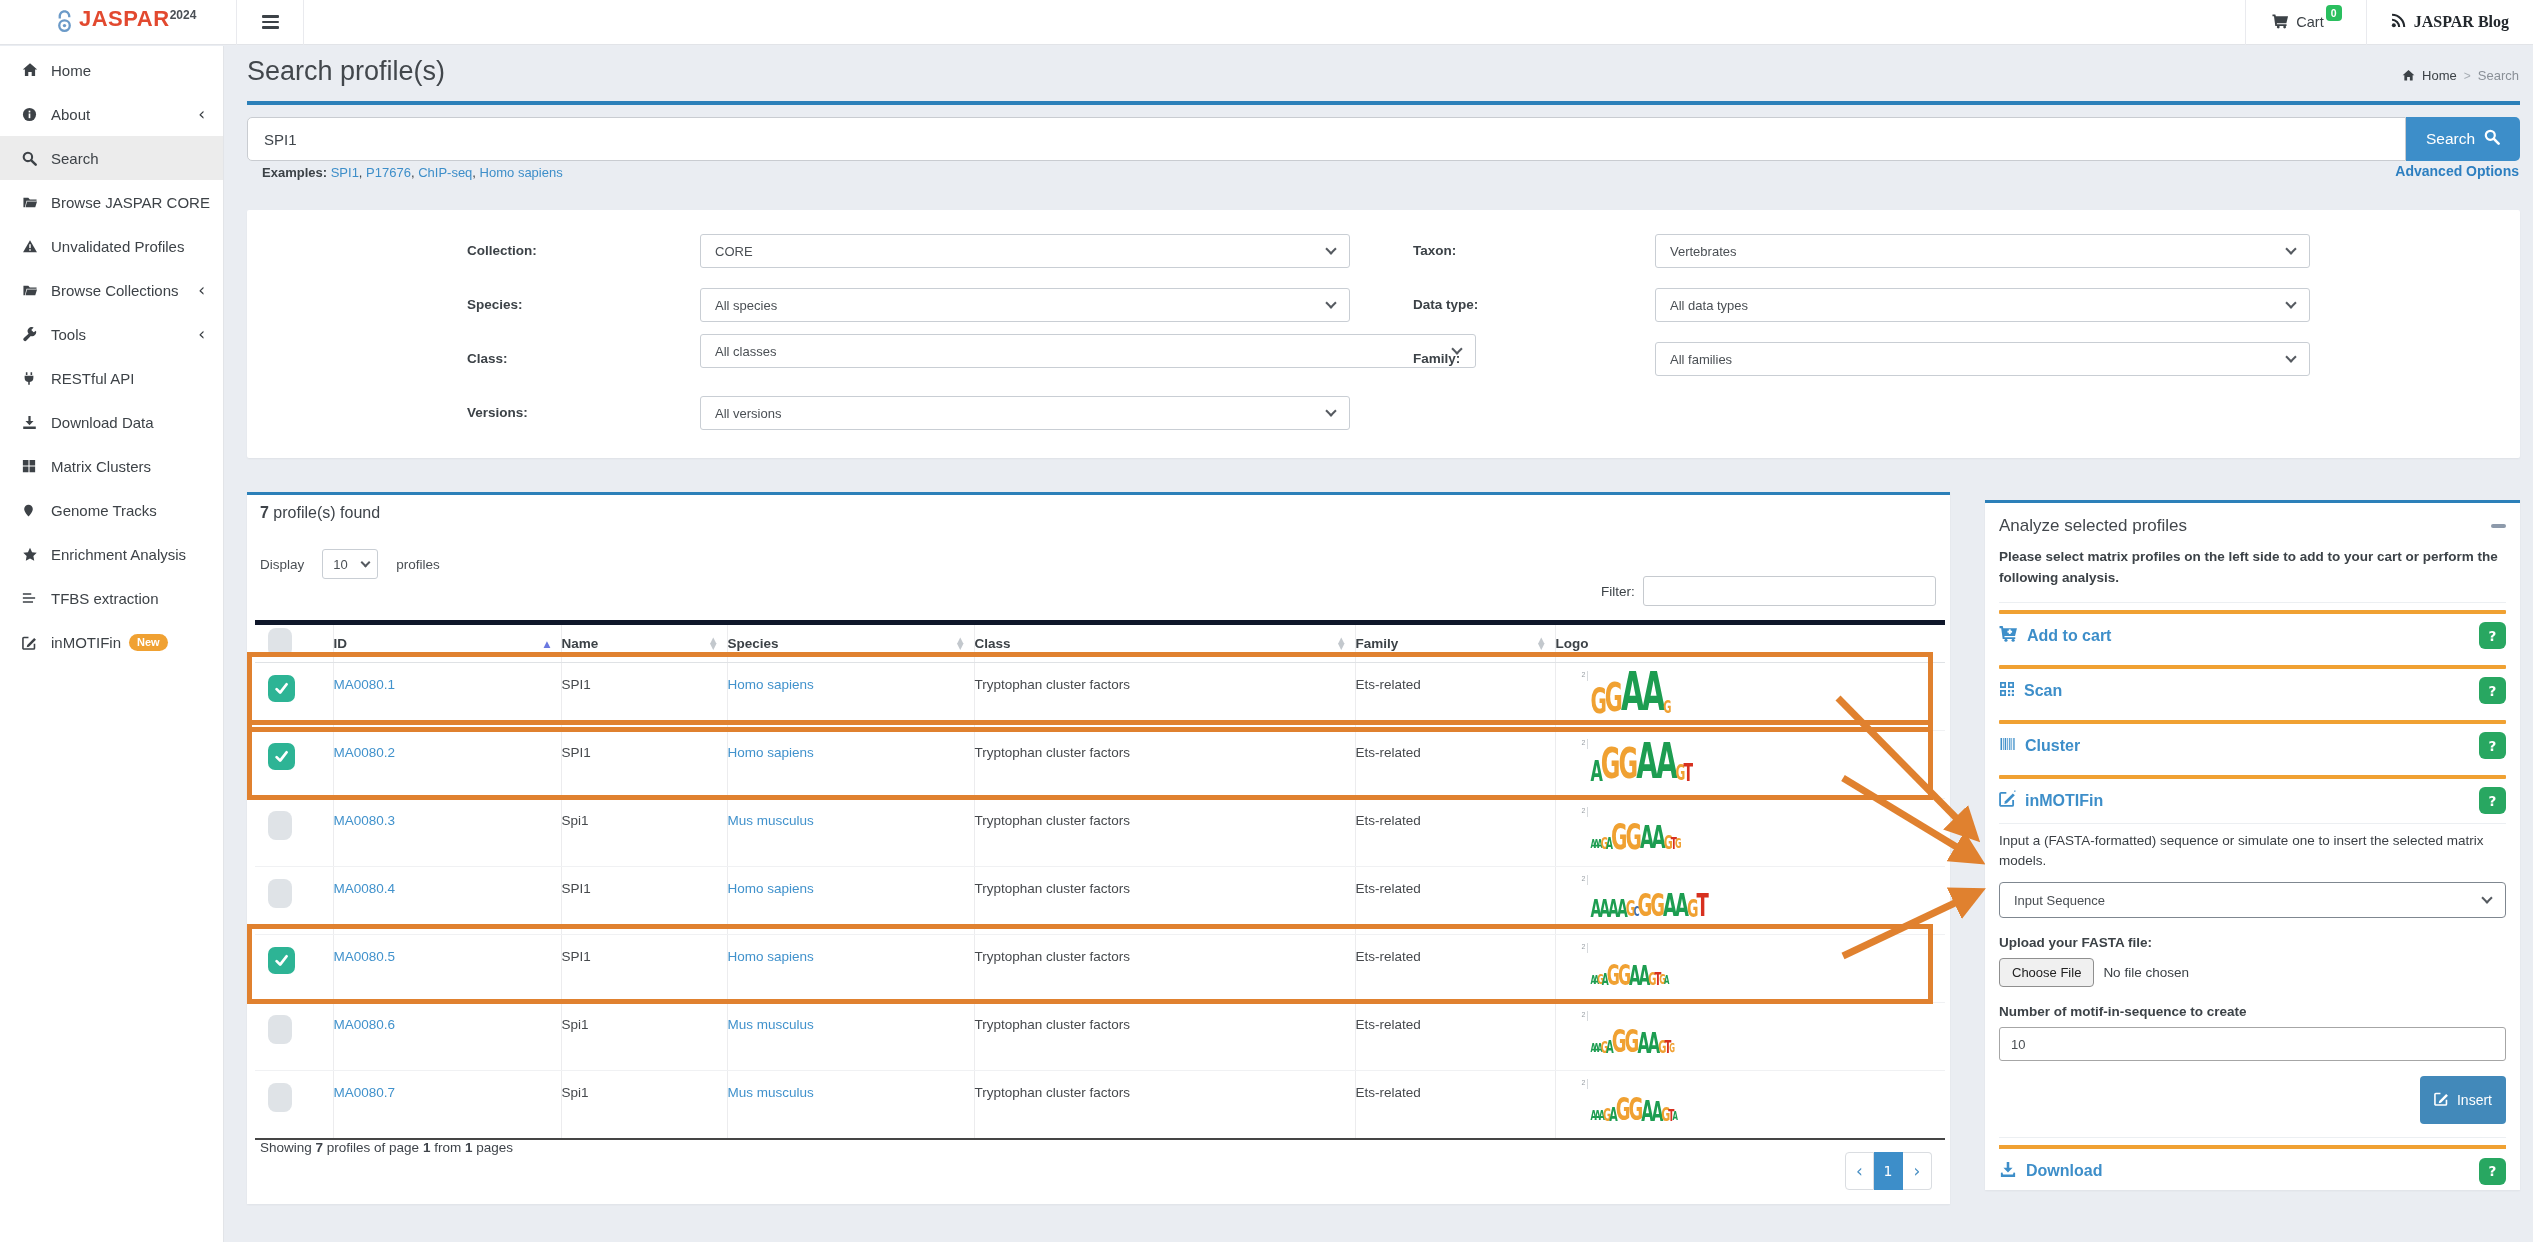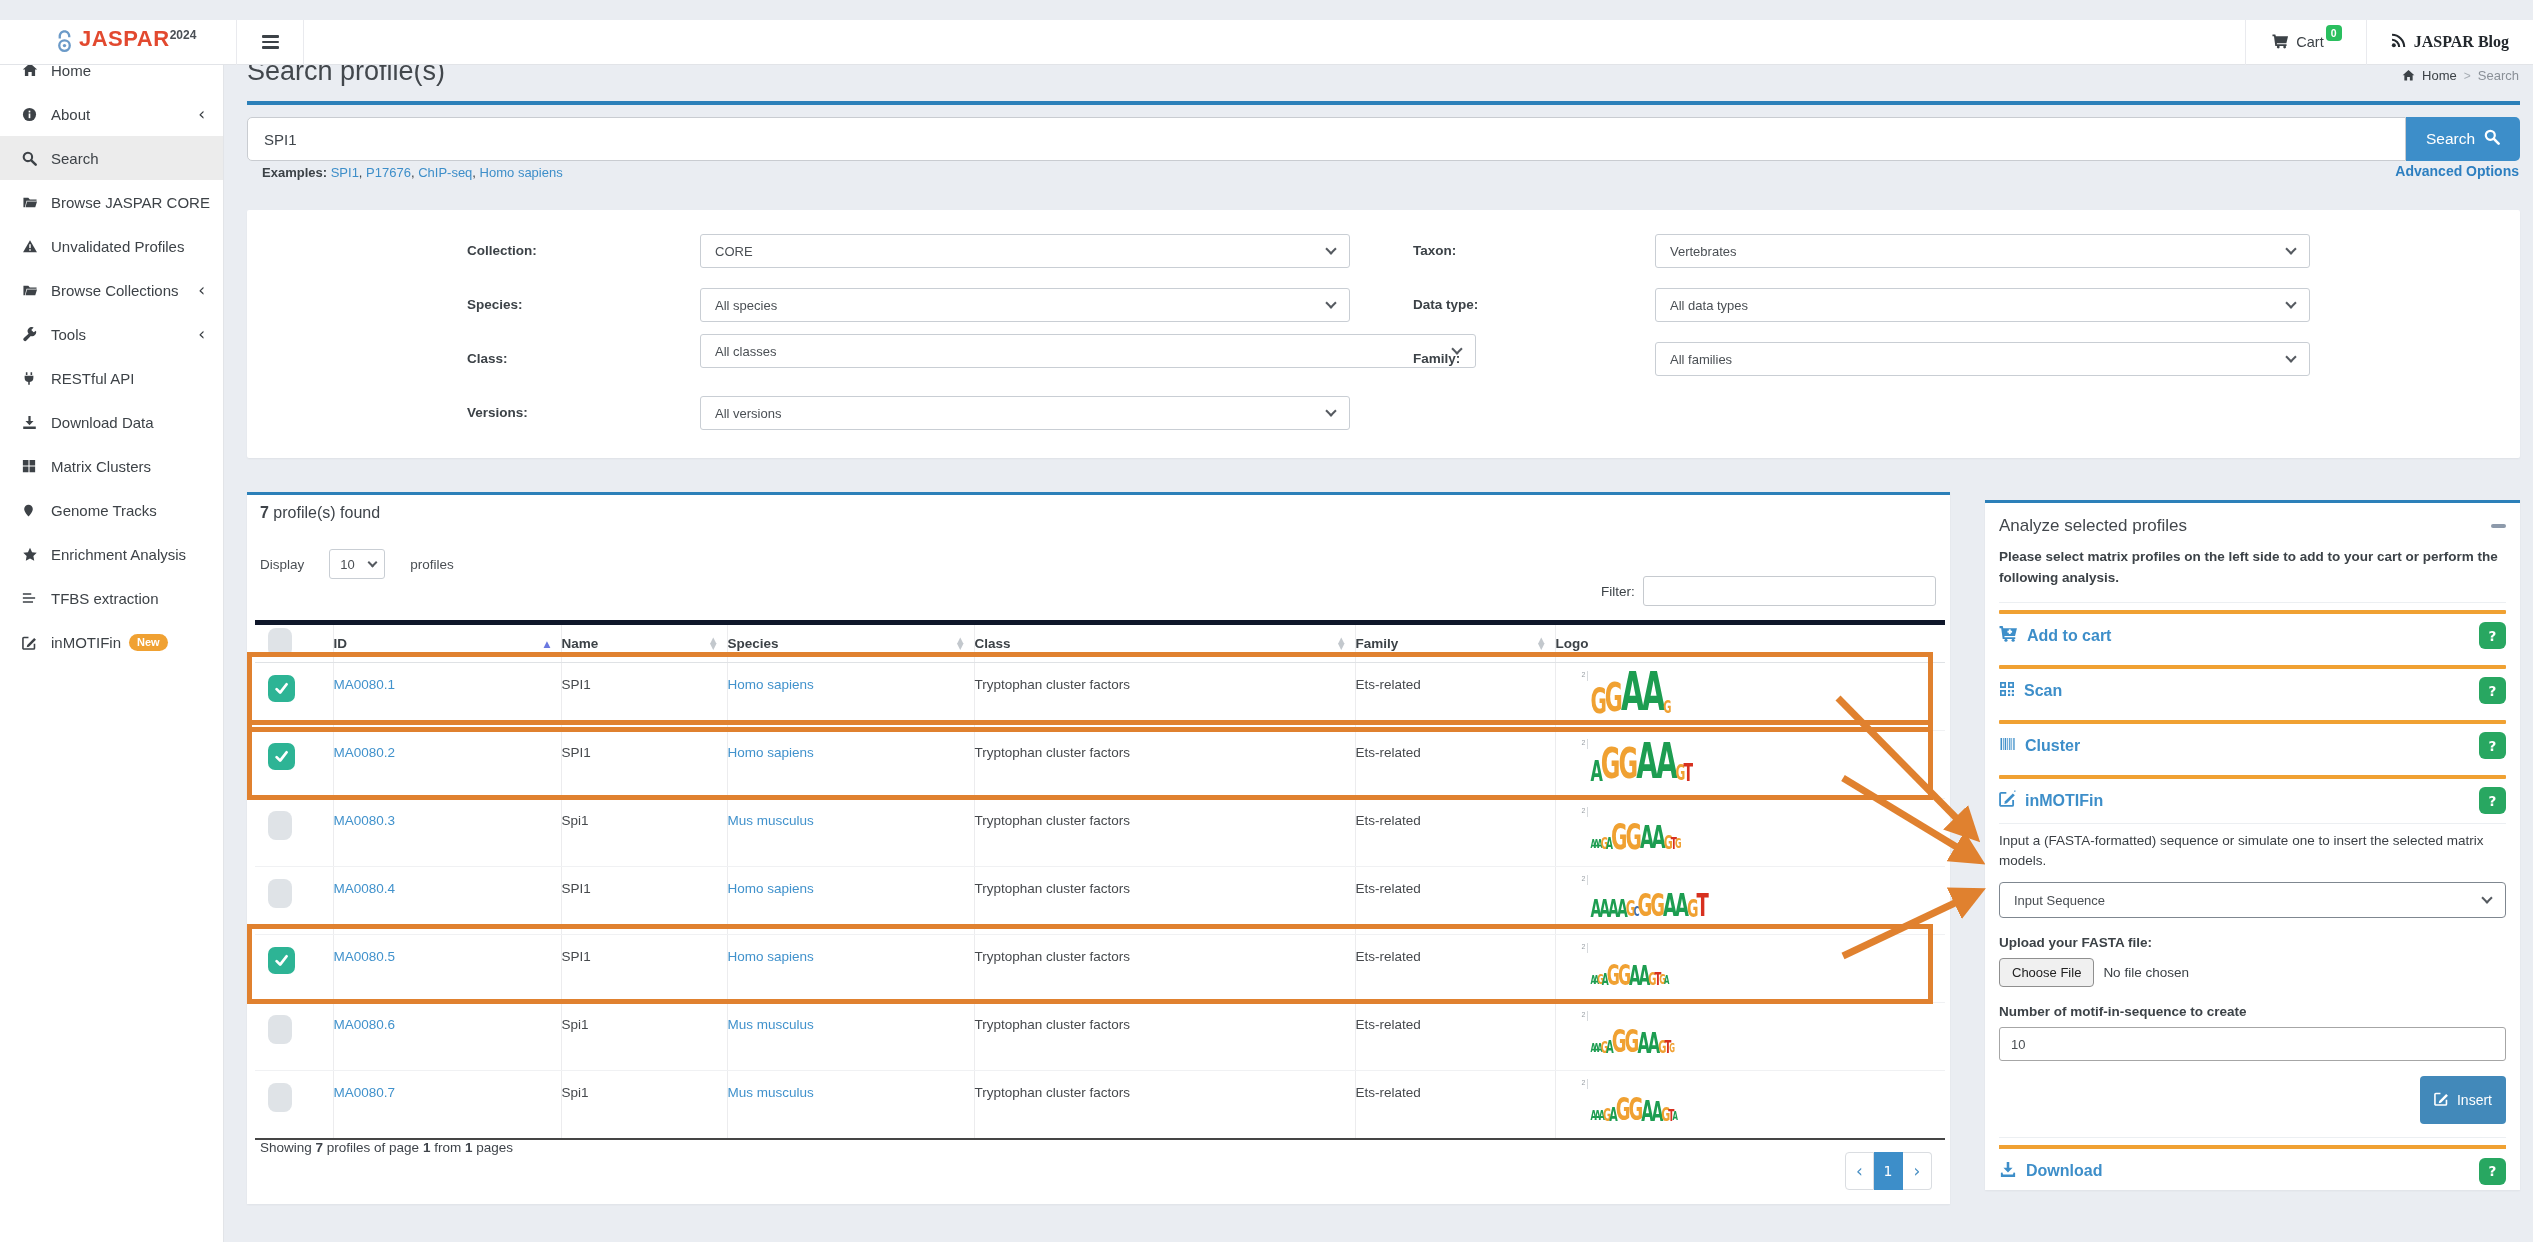--- a/index.html
+++ b/index.html
@@ -1,21 +1,21 @@
 <!DOCTYPE html>
 <html><head>
 <meta charset="utf-8">
 <style>
   * { margin:0; padding:0; box-sizing:border-box; }
   html,body { width:2533px; height:1242px; }
   body { font-family:"Liberation Sans",sans-serif; background:#eaedf2; position:relative; overflow:hidden; color:#3f444a; }
   a { text-decoration:none; cursor:pointer; }
 
   
-  .navbar { position:absolute; left:0; top:0; width:2533px; height:45px; background:#fff; border-bottom:1px solid #e2e4e8; display:flex; justify-content:space-between; align-items:center; z-index:5;margin-top:20px; }
+  .navbar { position:absolute; left:0; top:0; width:2533px; height:45px; background:#fff; border-bottom:1px solid #e2e4e8; display:flex; justify-content:space-between; align-items:center; z-index:5; }
   .nav-left, .nav-right { display:flex; align-items:center; height:100%; }
   .brand { display:flex; align-items:flex-start; margin-left:56px; margin-right:40px; }
   .oa-icon { color:#6b9ac8; margin-right:6px; margin-top:4px; }
   .brand-name { color:#e2492f; font-weight:bold; font-size:22px; letter-spacing:.5px; }
   .brand-year { color:#4a4f55; font-size:12px; font-weight:bold; margin-top:2px; }
   .nav-sep { width:1px; height:45px; background:#e9eaee; }
   .hamburger { width:66px; height:100%; display:flex; flex-direction:column; justify-content:center; align-items:center; gap:3px; background:#fff; border:none; cursor:pointer; }
   .hamburger i { display:block; width:17px; height:2.5px; background:#3c4247; border-radius:1px; }
   .cart-link { display:flex; align-items:flex-start; padding:0 26px; color:#3c4247; font-size:14.5px; position:relative; height:100%; align-items:center; }
   .cart-link .lbl { margin-left:7px; }
@@ -52,21 +52,21 @@
   .card { position:absolute; background:#fff; box-shadow:0 1px 2px rgba(0,0,0,.05); }
   .filters-card { left:247px; top:210px; width:2273px; height:248px; border-radius:2px; }
   .f-label { position:absolute; font-size:13.5px; font-weight:bold; color:#3c4247; line-height:34px; }
   .sel { display:flex; align-items:center; justify-content:space-between; background:#fff; border:1px solid #c9ced4; border-radius:3px; font-size:13px; color:#4a4f54; padding-left:14px; cursor:pointer; }
   .chev-dn { width:8px; height:8px; border-right:2px solid #555a60; border-bottom:2px solid #555a60; transform:rotate(45deg); margin-right:14px; margin-top:-4px; flex:none; }
   .f-sel { position:absolute; height:34px; }
 
   
   .results-card { left:247px; top:492px; width:1703px; height:712px; border-top:3px solid #2c80b9; }
   .found { position:absolute; left:260px; top:504px; font-size:16px; color:#3f444a; }
-  .display-row { position:absolute; left:260px; top:549px; display:flex; align-items:center; gap:25px; font-size:13.5px; color:#4a4f54; }
+  .display-row { position:absolute; left:260px; top:549px; display:flex; align-items:center; gap:18px; font-size:13.5px; color:#4a4f54; }
   .sel-small { width:56px; height:30px; padding-left:10px; }
   .sel-small .chev-dn { margin-right:8px; width:7px; height:7px; }
   .filter-row { position:absolute; left:1601px; top:576px; display:flex; align-items:center; gap:8px; font-size:13.5px; color:#3c4247; }
   .filter-row b { font-weight:normal; }
   .filter-input { width:293px; height:30px; border:1px solid #c6cacf; border-radius:3px; font-size:13px; padding:0 8px; outline:none; font-family:inherit; }
 
   table.results { position:absolute; left:255px; top:620px; width:1690px; border-collapse:collapse; table-layout:fixed; border-bottom:2px solid #454545; }
   table.results th { height:40px; border-bottom:1px solid #dfe2e5; border-top:5px solid #0f172a; font-size:13.5px; color:#3c4247; text-align:left; padding:0 10px 0 0; }
   table.results th .thwrap { display:flex; align-items:center; justify-content:space-between; }
   table.results th, table.results td { border-right:1px solid #ececee; }

